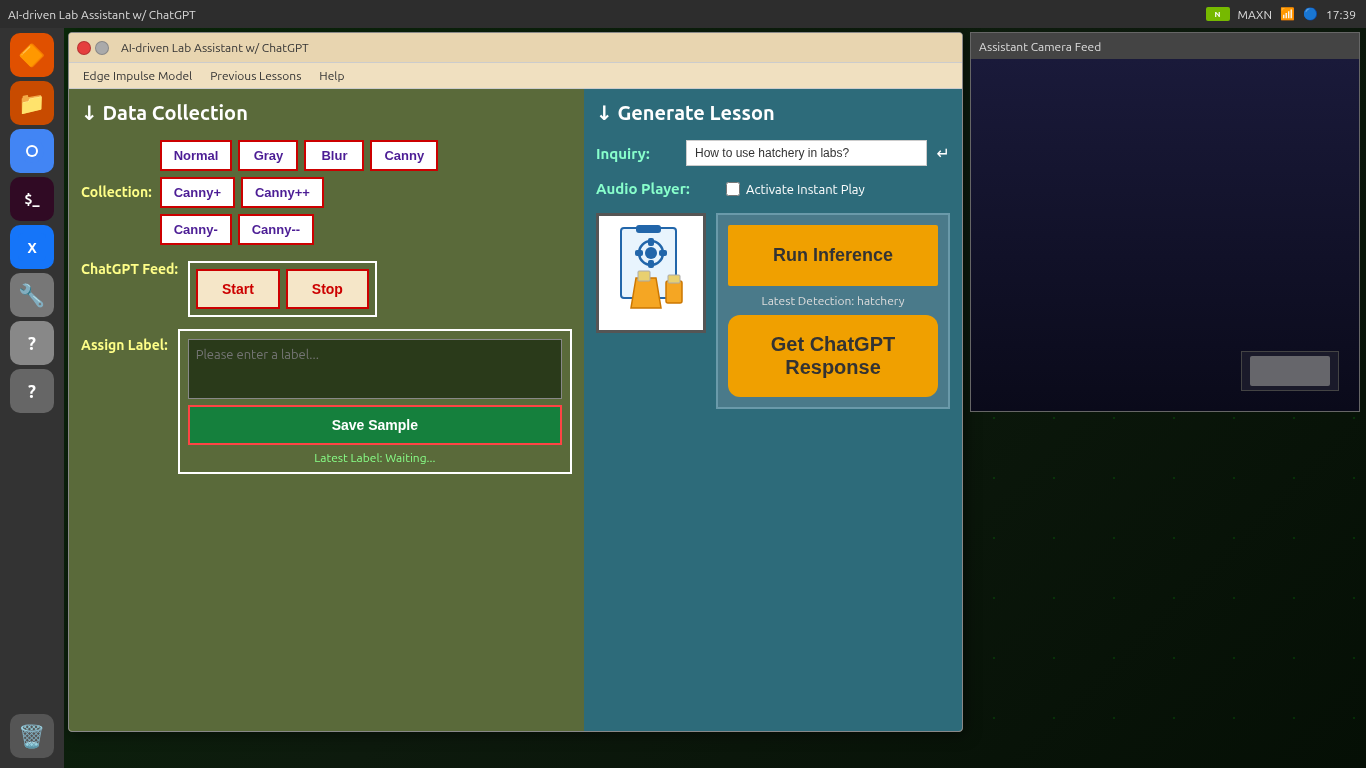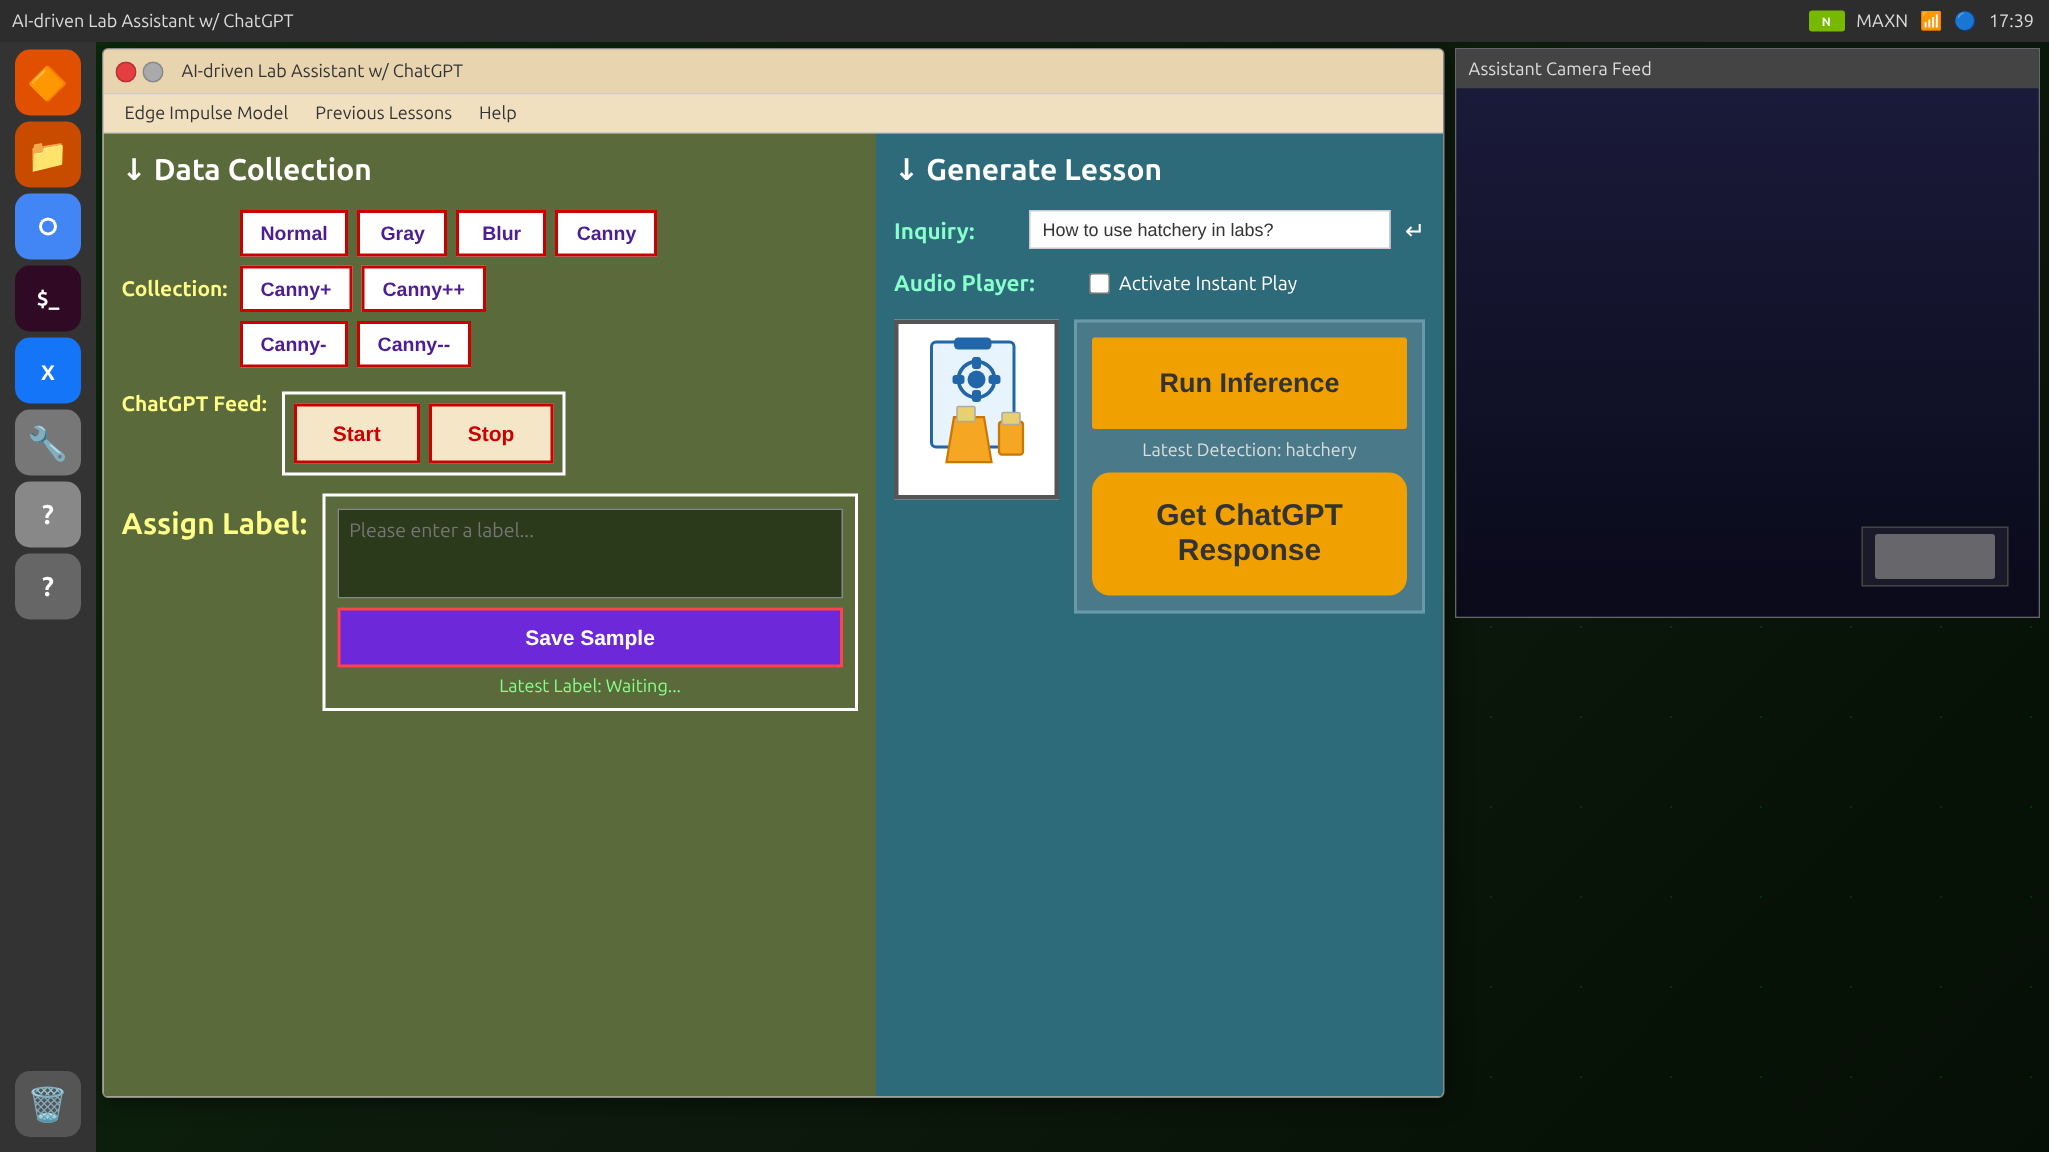--- a/index.html
+++ b/index.html
@@ -233,21 +233,21 @@
     }
 
     
     .assign-section {
       margin-top: 12px;
       display: flex;
       gap: 10px;
     }
     .assign-label-text {
       color: #ffff88;
-      font-size: 20px;
+      font-size: 14px;
       font-weight: bold;
       margin-top: 8px;
       white-space: nowrap;
     }
     .assign-box {
       border: 2px solid white;
       padding: 8px;
       flex: 1;
       display: flex;
       flex-direction: column;
@@ -258,21 +258,21 @@
       border: 1px solid #888;
       color: #ccc;
       padding: 7px;
       font-size: 13px;
       width: 100%;
       height: 60px;
       resize: none;
       font-family: inherit;
     }
     .save-btn {
-      background: #6d28d9;
+      background: #15803d;
       color: white;
       border: 2px solid #ff4444;
       padding: 10px;
       font-size: 14px;
       font-weight: bold;
       cursor: pointer;
       width: 100%;
     }
     .inspect-btn {
       background: #cc2222;

